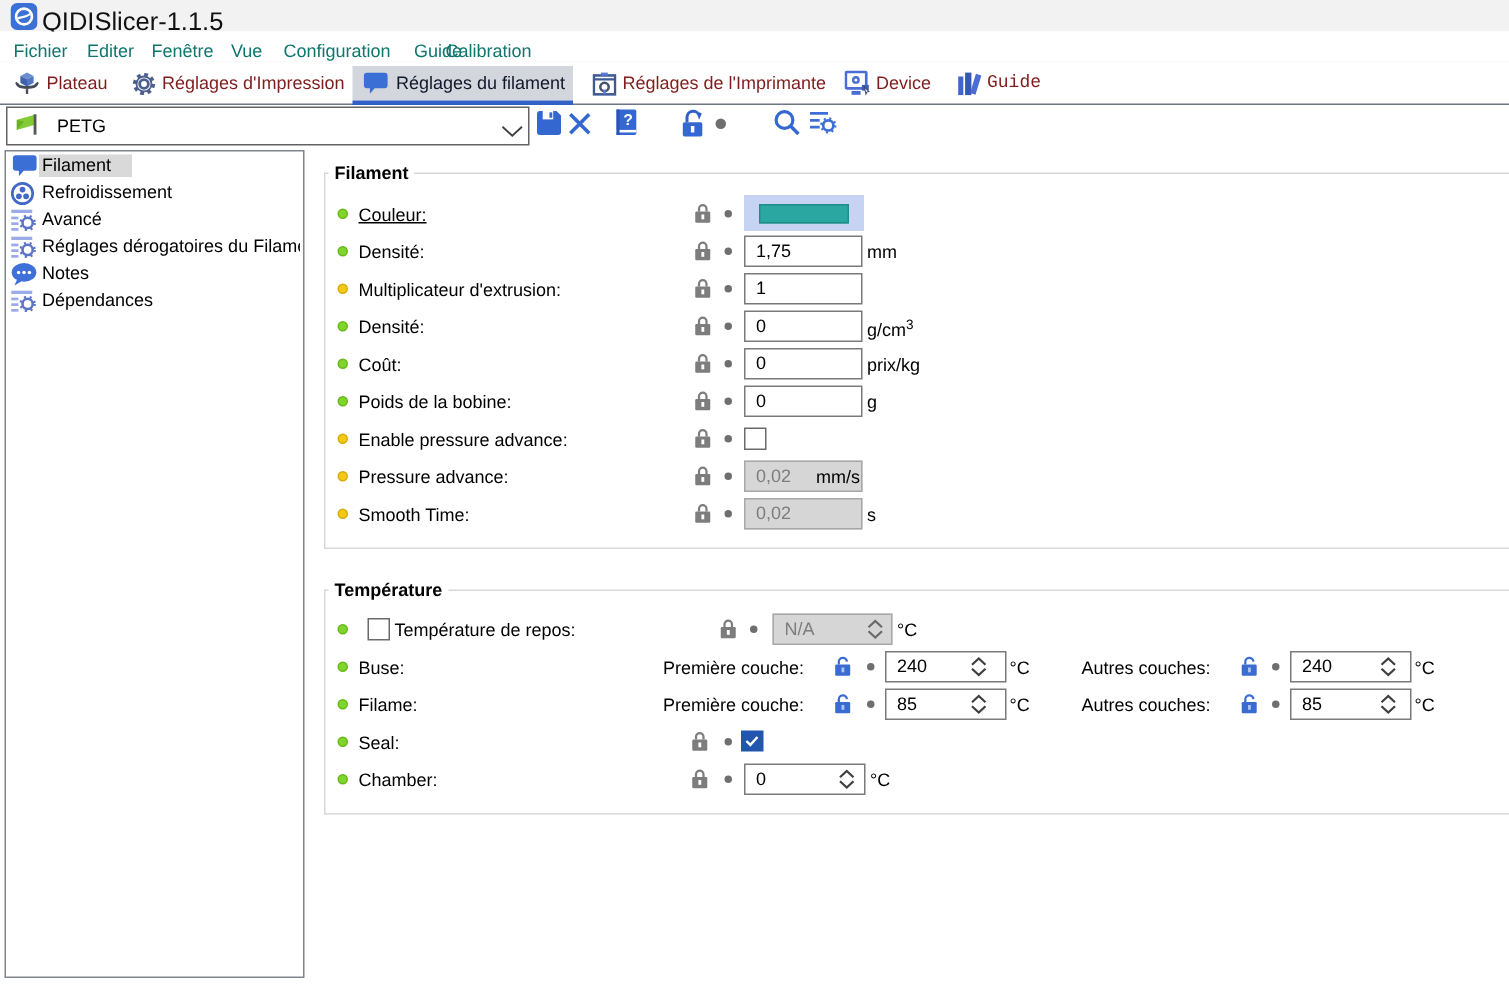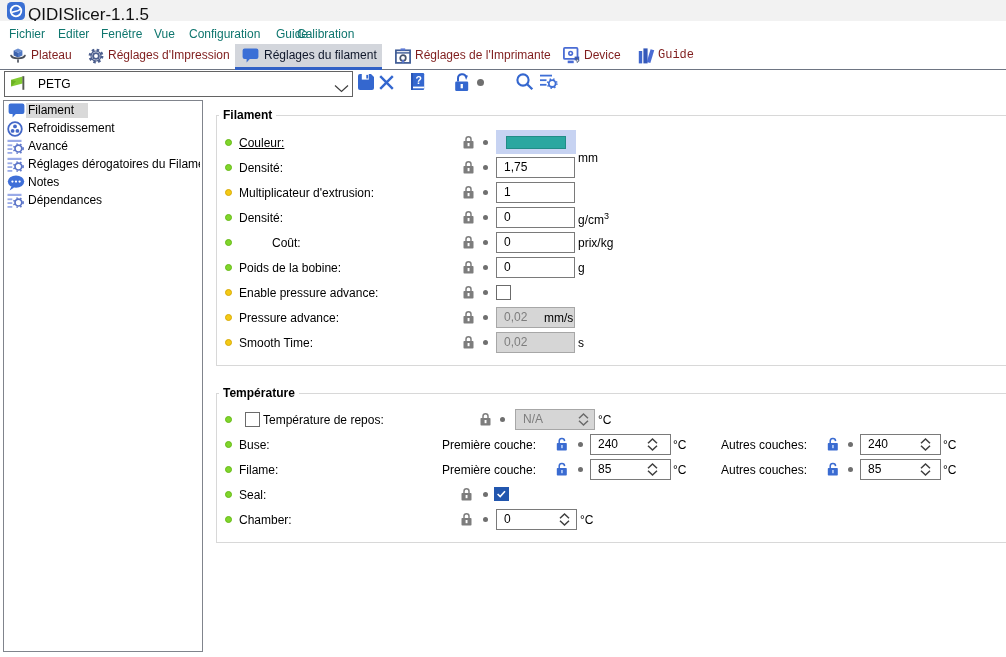--- a/index.html
+++ b/index.html
@@ -219,42 +219,42 @@
   <div class="abs" style="left:506px;top:136px;width:60px;height:13px;background:#2aa7a0;box-sizing:border-box;border:1px solid #218c86;"></div>
   <div class="dot dgreen" style="left:225px;top:163.5px;"></div>
   <span class="lbl" style="left:239px;top:161px;">Densité:</span>
   <span class="abs" style="left:463px;top:160px;"><svg width="11" height="14" viewBox="0 0 11 14">
         <path d="M3 6V4.3a2.5 2.5 0 0 1 5 0V6" fill="none" stroke="#7d7d7d" stroke-width="1.5"></path>
         <rect x="0.5" y="6" width="10" height="7.5" rx="0.8" fill="#7d7d7d"></rect>
         <rect x="4.6" y="8" width="1.9" height="3.2" fill="#fff"></rect>
       </svg></span>
   <div class="bullet" style="left:483px;top:164.5px;"></div>
   <div class="inp" style="left:496px;top:156.5px;width:70px;">1,75</div>
-  <span class="unit" style="left:578px;top:151px;">mm</span>
+  <span class="unit" style="left:578px;top:161px;">mm</span>
   <div class="dot dyellow" style="left:225px;top:188.5px;"></div>
   <span class="lbl" style="left:239px;top:186px;">Multiplicateur d'extrusion:</span>
   <span class="abs" style="left:463px;top:185px;"><svg width="11" height="14" viewBox="0 0 11 14">
         <path d="M3 6V4.3a2.5 2.5 0 0 1 5 0V6" fill="none" stroke="#7d7d7d" stroke-width="1.5"></path>
         <rect x="0.5" y="6" width="10" height="7.5" rx="0.8" fill="#7d7d7d"></rect>
         <rect x="4.6" y="8" width="1.9" height="3.2" fill="#fff"></rect>
       </svg></span>
   <div class="bullet" style="left:483px;top:189.5px;"></div>
   <div class="inp" style="left:496px;top:181.5px;width:70px;">1</div>
   <div class="dot dgreen" style="left:225px;top:213.5px;"></div>
   <span class="lbl" style="left:239px;top:211px;">Densité:</span>
   <span class="abs" style="left:463px;top:210px;"><svg width="11" height="14" viewBox="0 0 11 14">
         <path d="M3 6V4.3a2.5 2.5 0 0 1 5 0V6" fill="none" stroke="#7d7d7d" stroke-width="1.5"></path>
         <rect x="0.5" y="6" width="10" height="7.5" rx="0.8" fill="#7d7d7d"></rect>
         <rect x="4.6" y="8" width="1.9" height="3.2" fill="#fff"></rect>
       </svg></span>
   <div class="bullet" style="left:483px;top:214.5px;"></div>
   <div class="inp" style="left:496px;top:206.5px;width:70px;">0</div>
   <span class="unit" style="left:578px;top:211px;">g/cm<sup>3</sup></span>
   <div class="dot dgreen" style="left:225px;top:238.5px;"></div>
-  <span class="lbl" style="left:239px;top:236px;margin-left:33px;">Coût:</span>
+  <span class="lbl" style="left:239px;top:236px;">Coût:</span>
   <span class="abs" style="left:463px;top:235px;"><svg width="11" height="14" viewBox="0 0 11 14">
         <path d="M3 6V4.3a2.5 2.5 0 0 1 5 0V6" fill="none" stroke="#7d7d7d" stroke-width="1.5"></path>
         <rect x="0.5" y="6" width="10" height="7.5" rx="0.8" fill="#7d7d7d"></rect>
         <rect x="4.6" y="8" width="1.9" height="3.2" fill="#fff"></rect>
       </svg></span>
   <div class="bullet" style="left:483px;top:239.5px;"></div>
   <div class="inp" style="left:496px;top:231.5px;width:70px;">0</div>
   <span class="unit" style="left:578px;top:236px;">prix/kg</span>
   <div class="dot dgreen" style="left:225px;top:263.5px;"></div>
   <span class="lbl" style="left:239px;top:261px;">Poids de la bobine:</span>

